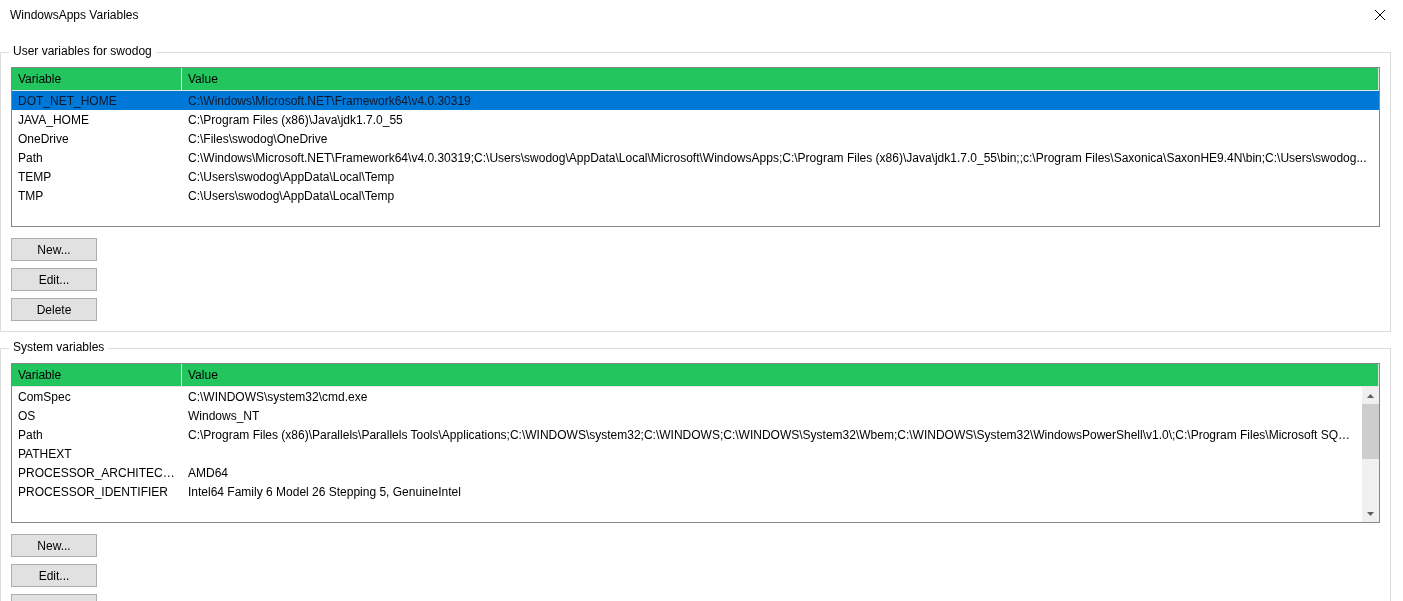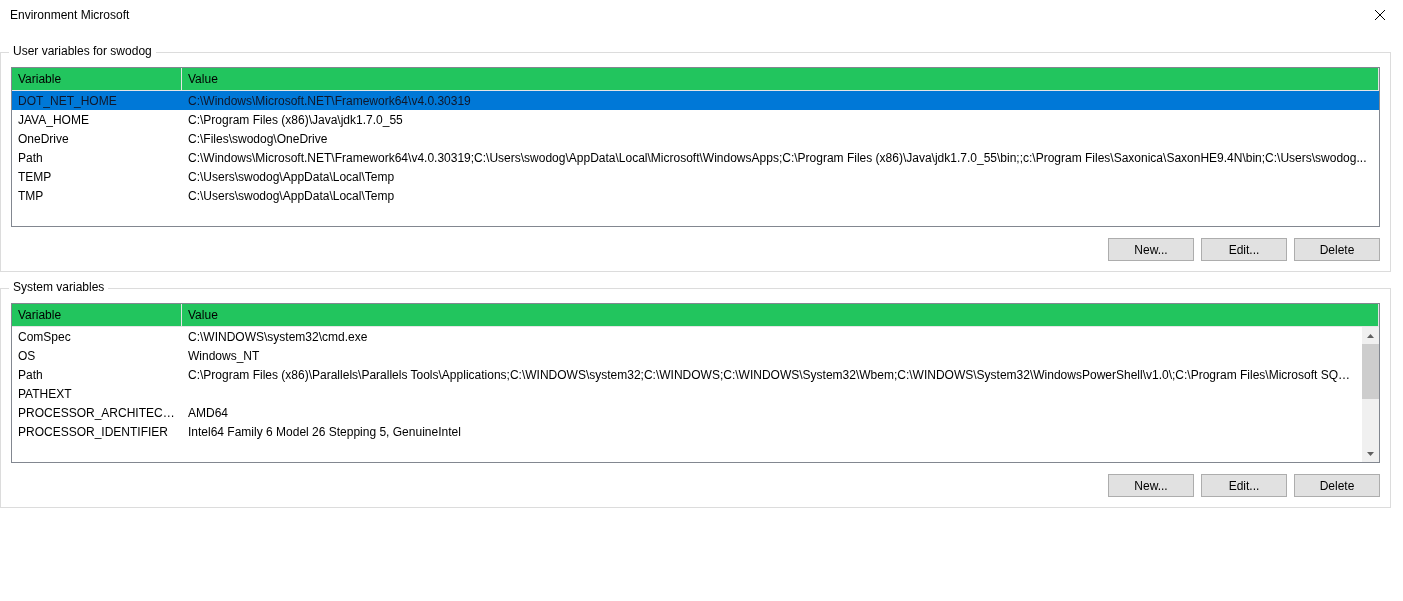--- a/index.html
+++ b/index.html
@@ -118,20 +118,21 @@
   }
   .scroll-thumb {
     background: #cdcdcd;
     width: 17px;
   }
   .button-row {
     display: flex;
     justify-content: flex-end;
     gap: 7px;
     margin-top: 11px;
+    flex-direction: column;
   }
   .btn {
     width: 86px;
     height: 23px;
     background: #e1e1e1;
     border: 1px solid #adadad;
     font-family: inherit;
     font-size: 12px;
     cursor: pointer;
     padding: 0;
@@ -148,21 +149,21 @@
     padding-right: 10px;
   }
   .user-lv { height: 160px; }
   .sys-lv { height: 160px; }
   .sys-lv .listview-body { margin-right: 17px; }
 </style>
 </head>
 <body>
 
 <div class="titlebar">
-  <div class="titlebar-title">Environment Microsoft</div>
+  <div class="titlebar-title">WindowsApps Variables</div>
   <div class="titlebar-close">
     <svg width="10" height="10" viewBox="0 0 10 10">
         <path d="M0 0 L10 10 M10 0 L0 10" stroke="#000" stroke-width="1" fill="none"></path>
       </svg>
   </div>
 </div>
 
 <div class="content">
 
   <div class="groupbox">

